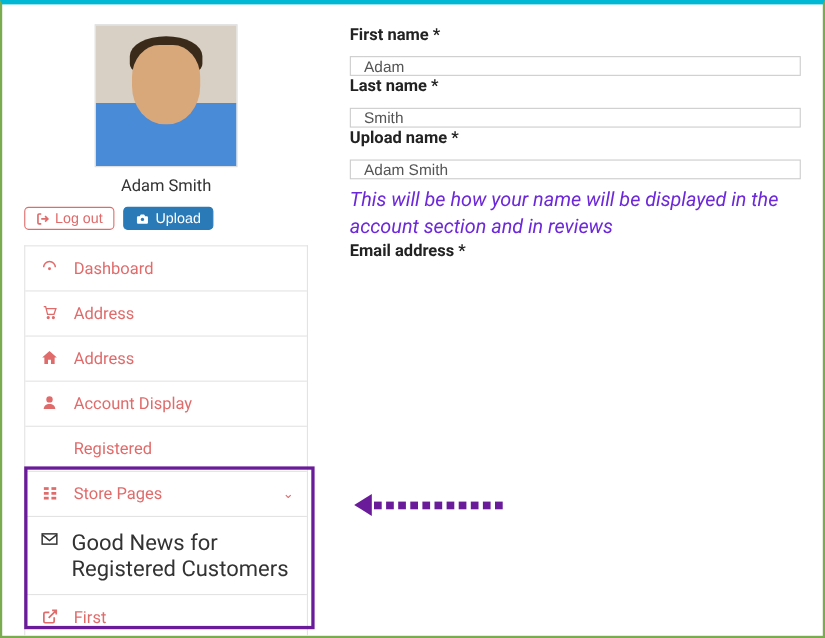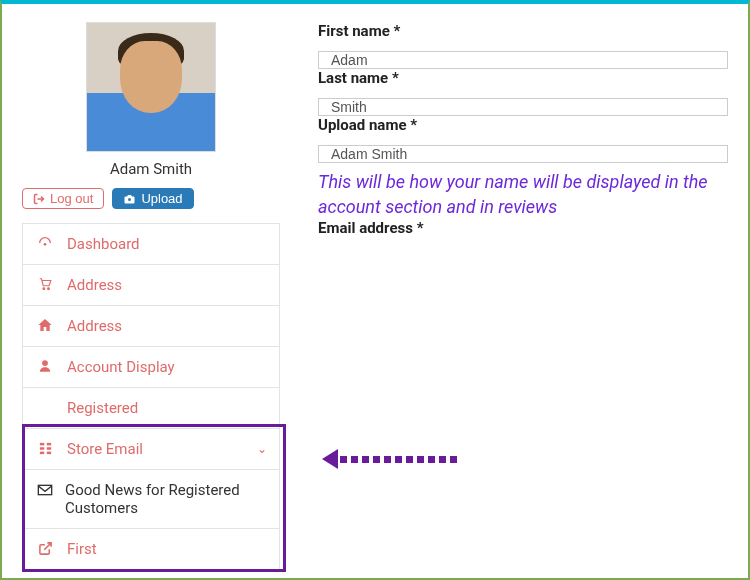--- a/index.html
+++ b/index.html
@@ -13,21 +13,21 @@
 .avatar .hair{position:absolute;top:10px;left:50%;transform:translateX(-50%);width:66px;height:36px;background:#3a2a1a;border-radius:50% 50% 30% 30%;}
 .username{font-size:15px;margin:8px 0 10px;color:#333;}
 .btn-row{display:flex;gap:8px;justify-content:flex-start;margin-bottom:14px;}
 .btn{font-size:13px;padding:2px 10px;border-radius:4px;cursor:pointer;display:inline-flex;align-items:center;gap:5px;}
 .btn-outline{background:#fff;border:1px solid #e06b6b;color:#e06b6b;}
 .btn-primary{background:#2a7ab8;border:1px solid #2a7ab8;color:#fff;}
 .nav{border:1px solid #e3e3e3;border-bottom:none;}
 .nav-item{display:flex;align-items:flex-start;gap:14px;padding:11px 14px;border-bottom:1px solid #e3e3e3;color:#e06b6b;font-size:15px;cursor:pointer;position:relative;}
 .nav-item .ico{width:16px;height:16px;display:inline-flex;align-items:center;justify-content:center;flex-shrink:0;}
 .nav-item .chev{position:absolute;right:12px;top:50%;transform:translateY(-50%);font-size:12px;color:#e06b6b;}
-.nav-sub{padding:11px 14px;border-bottom:1px solid #e3e3e3;color:#333;font-size:15px;cursor:pointer;display:flex;align-items:flex-start;gap:12px;}
+.nav-sub{padding:11px 14px;border-bottom:1px solid #e3e3e3;color:#333;font-size:20px;cursor:pointer;display:flex;align-items:flex-start;gap:12px;}
 .nav-sub .ico{width:16px;margin-top:3px;flex-shrink:0;}
 .highlight-box{position:absolute;left:20px;top:420px;width:264px;height:148px;border:3px solid #6a1b9a;pointer-events:none;}
 .arrow{position:absolute;left:320px;top:445px;display:flex;align-items:center;}
 .arrow-head{width:0;height:0;border-top:10px solid transparent;border-bottom:10px solid transparent;border-right:16px solid #6a1b9a;}
 .arrow-dots{display:flex;gap:4px;margin-left:2px;}
 .arrow-dots span{width:7px;height:7px;background:#6a1b9a;}
 .main{flex:1;padding-left:38px;}
 .field{}
 .field label{display:block;font-weight:700;font-size:15px;color:#222;margin-bottom:10px;}
 .field input{width:100%;padding:0 12px;border:1px solid #ccc;font-size:14px;color:#555;background:#fff;}
@@ -116,21 +116,21 @@
           <span class="ico">
             <svg width="15" height="15" viewBox="0 0 24 24" fill="#e06b6b">
                 <rect x="3" y="3" width="7" height="4"></rect>
                 <rect x="14" y="3" width="7" height="4"></rect>
                 <rect x="3" y="10" width="7" height="4"></rect>
                 <rect x="14" y="10" width="7" height="4"></rect>
                 <rect x="3" y="17" width="7" height="4"></rect>
                 <rect x="14" y="17" width="7" height="4"></rect>
               </svg>
           </span>
-          <span>Store Email</span>
+          <span>Store Pages</span>
           <span class="chev">⌄</span>
         </div>
         <div class="nav-sub">
           <span class="ico">
             <svg width="16" height="12" viewBox="0 0 24 18" fill="none" stroke="#333" stroke-width="2">
                 <rect x="2" y="2" width="20" height="14"></rect>
                 <path d="M2 3l10 8 10-8"></path>
               </svg>
           </span>
           <span>Good News for Registered Customers</span>

